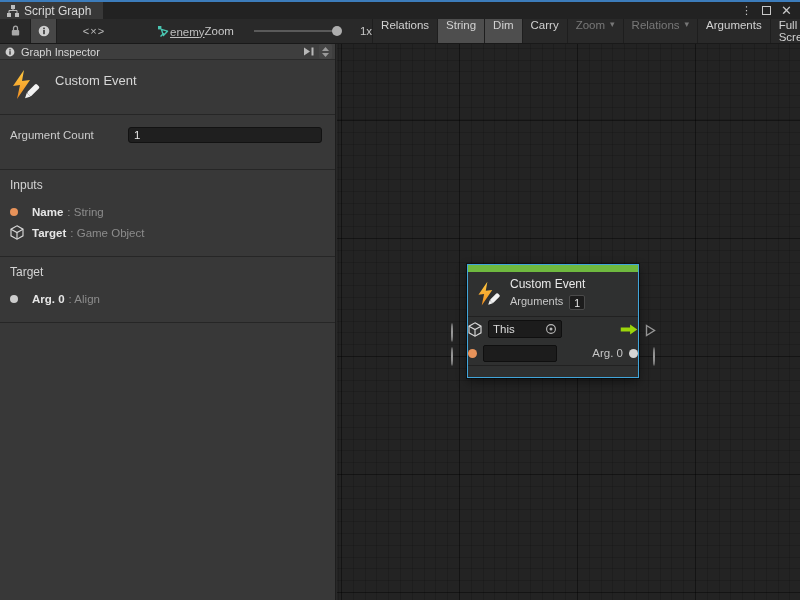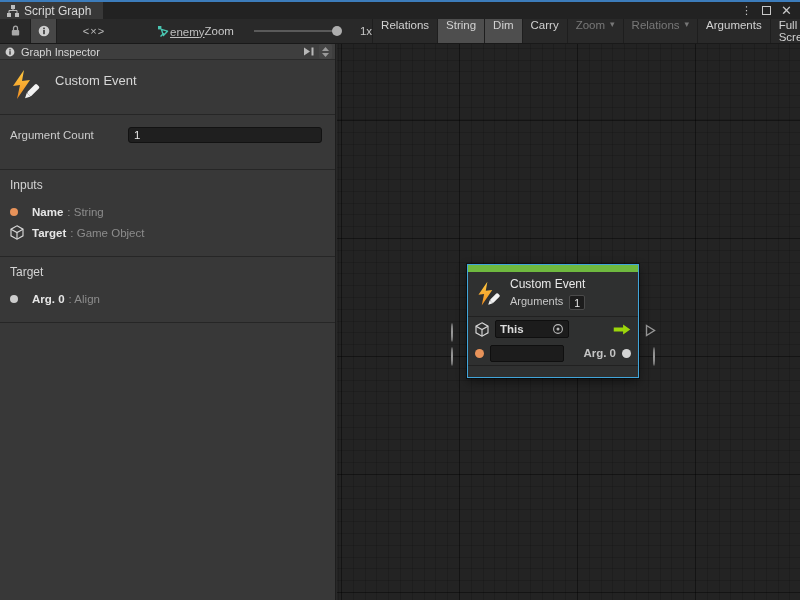--- a/index.html
+++ b/index.html
@@ -78,21 +78,21 @@
   .node-wrap { position:absolute; left:130px; top:220px; width:172px; height:114px; }
   .node { position:absolute; inset:0; border:1px solid #41A5DA; background:#2F3030;
     box-shadow:0 0 0 1px rgba(0,0,0,0.45), 0 4px 10px rgba(0,0,0,0.45); }
   .node-green-bar { height:7px; background:#6FB93F; }
   .node-header { display:flex; align-items:center; gap:8px; padding:5px 8px 6px 8px; }
   .node-title { font-size:12px; color:#E8E8E8; margin-bottom:4px; }
   .node-args { display:flex; align-items:flex-start; gap:6px; font-size:11px; color:#C8C8C8; }
   .mini-field { width:16px; height:15px; background:#1C1C1C; border:1px solid #4A4A4A; border-radius:2px;
     color:#E8E8E8; display:flex; align-items:center; justify-content:center; font-size:10.5px; }
   .node-body { border-top:1px solid #212121; }
-  .node-row { height:24px; display:flex; align-items:center; padding:0 7px; gap:6px;font-weight:bold; }
+  .node-row { height:24px; display:flex; align-items:center; padding:0 0; gap:6px; }
   .node-select { width:74px; height:18px; background:#1C1C1C; border:1px solid #0F0F0F; border-radius:2px;
     display:flex; align-items:center; font-size:11.5px; color:#DCDCDC; padding:0 4px; }
   .picker { margin-left:auto; display:flex; }
   .node-field { width:74px; height:17px; background:#1C1C1C; border:1px solid #0F0F0F; border-radius:2px; }
   .spacer { flex:1; }
   .arg-label { font-size:11.5px; color:#C4C4C4; }
   .dot.node-orange { width:9px; height:9px; background:#E8935A; }
   .dot.node-gray { width:9px; height:9px; background:#D4D4D4; }
   .node-footer { border-top:1px solid #212121; height:10px; }
   .ext-port { position:absolute; }

